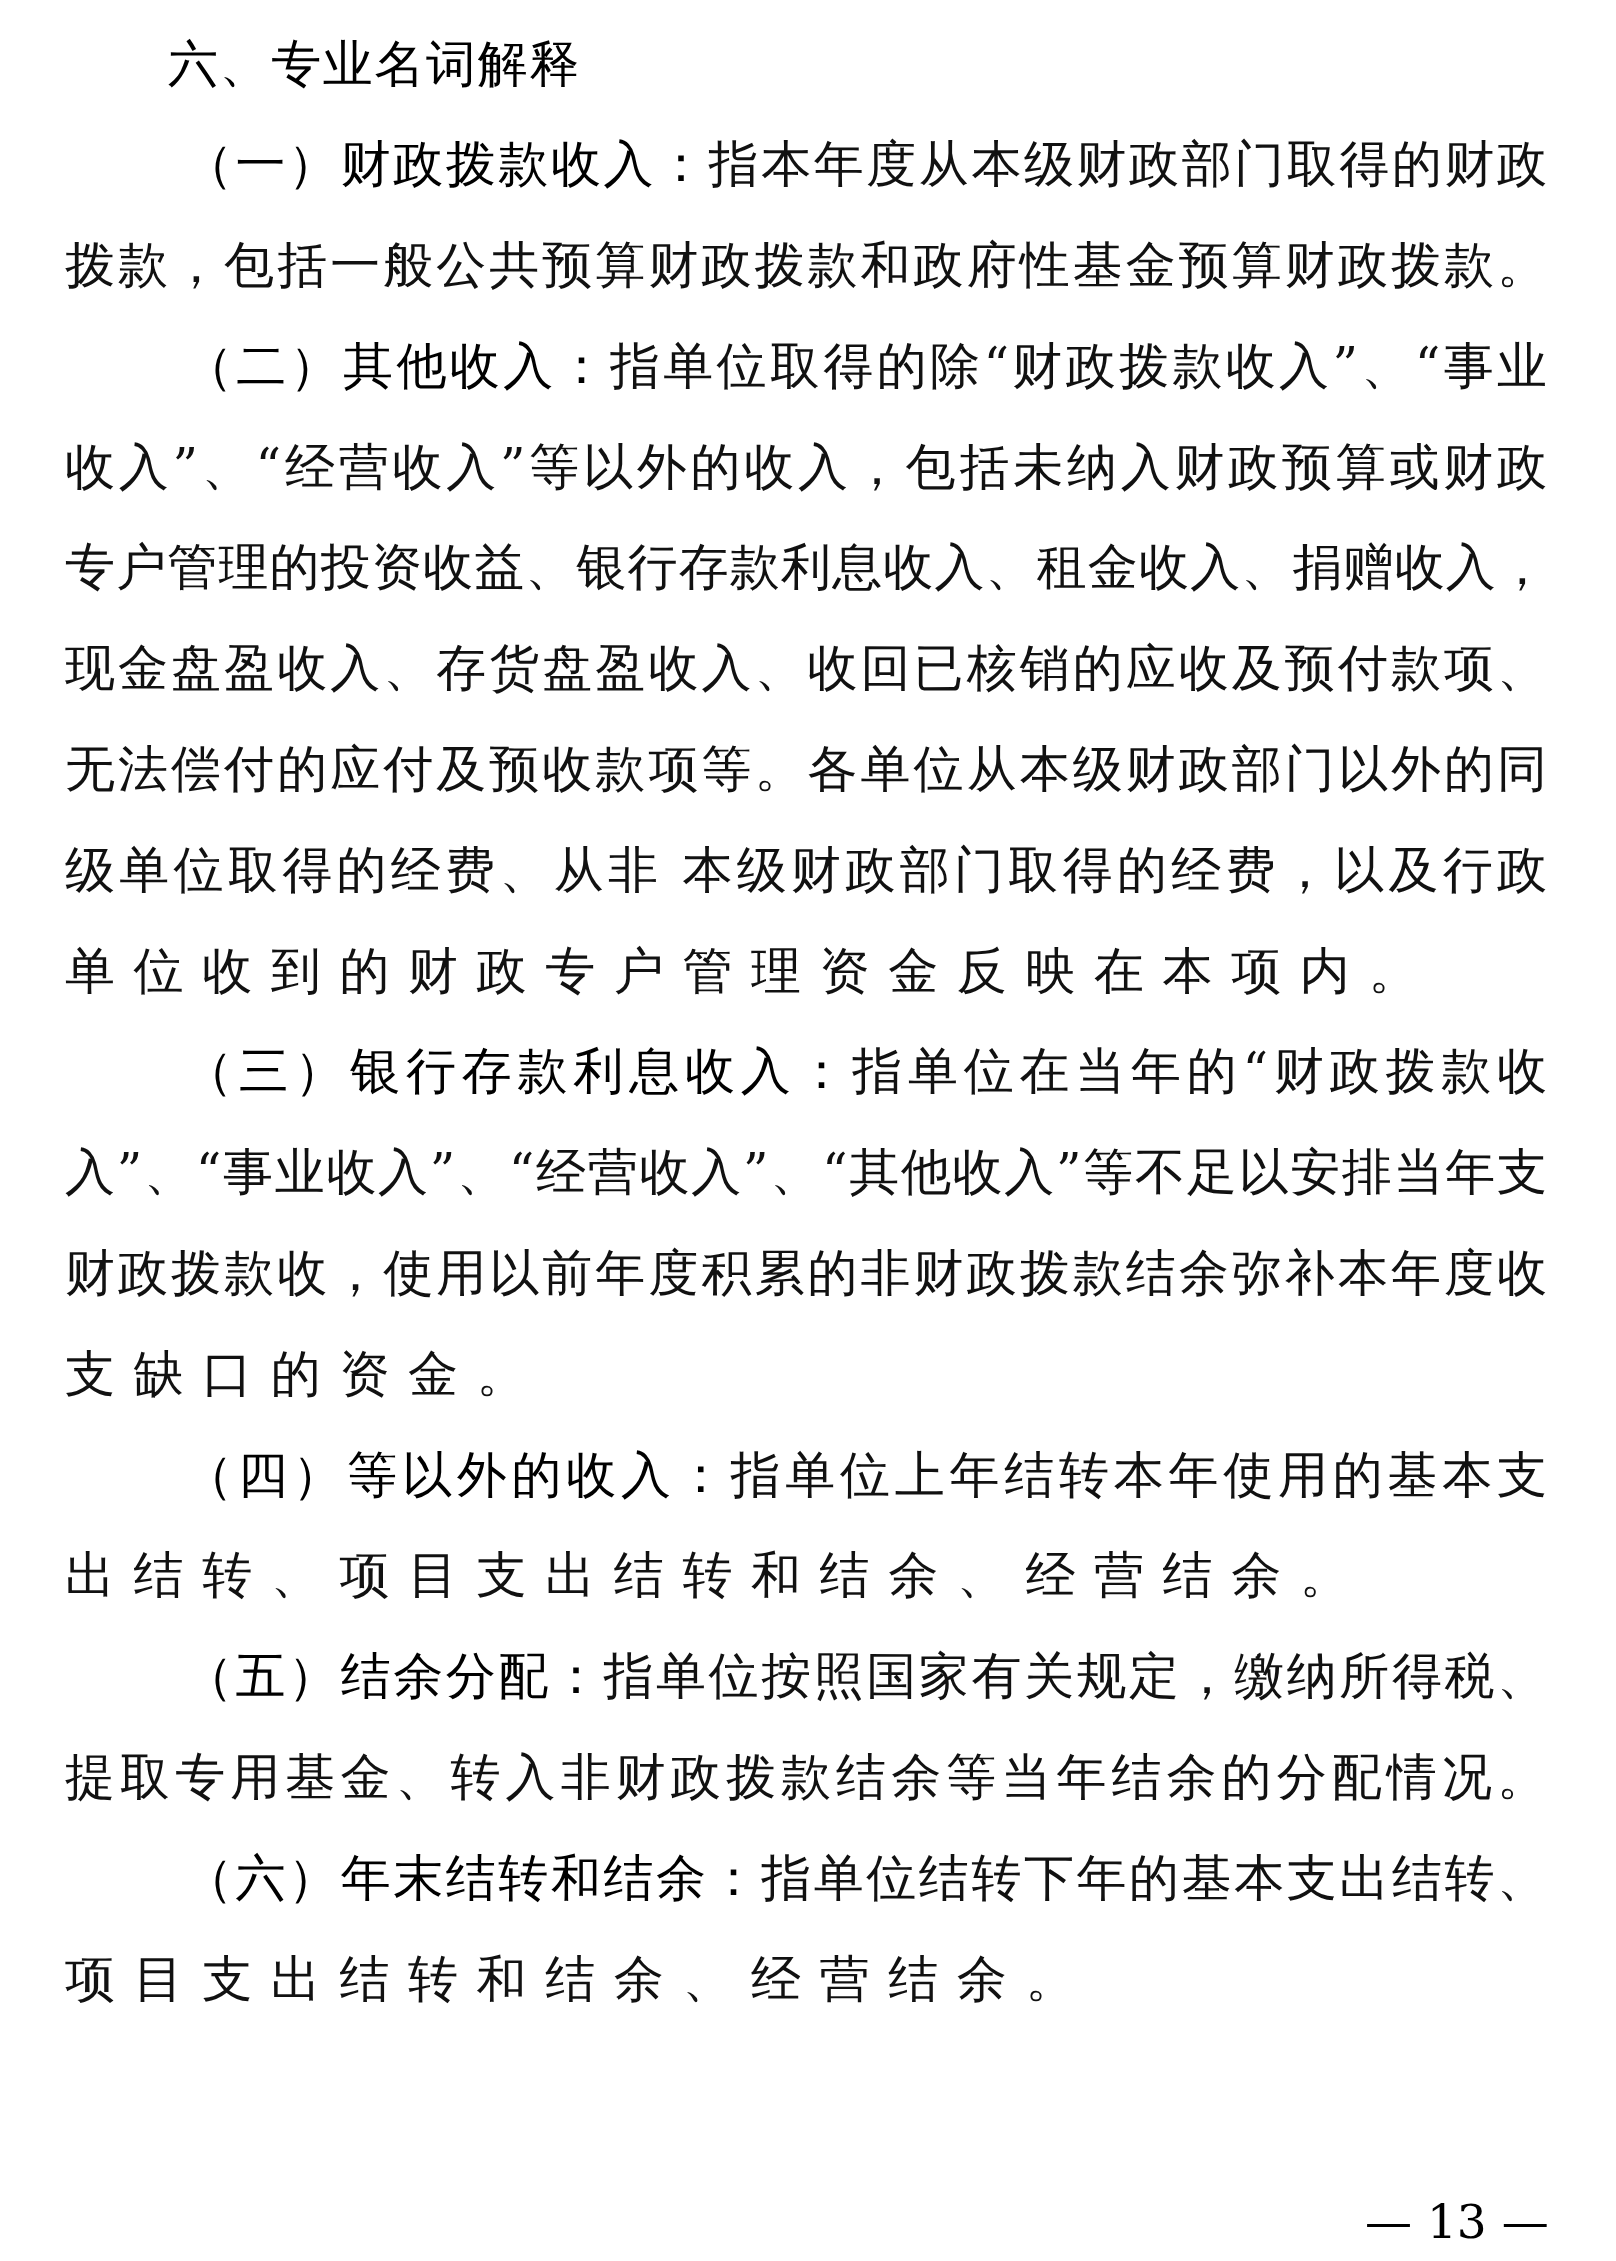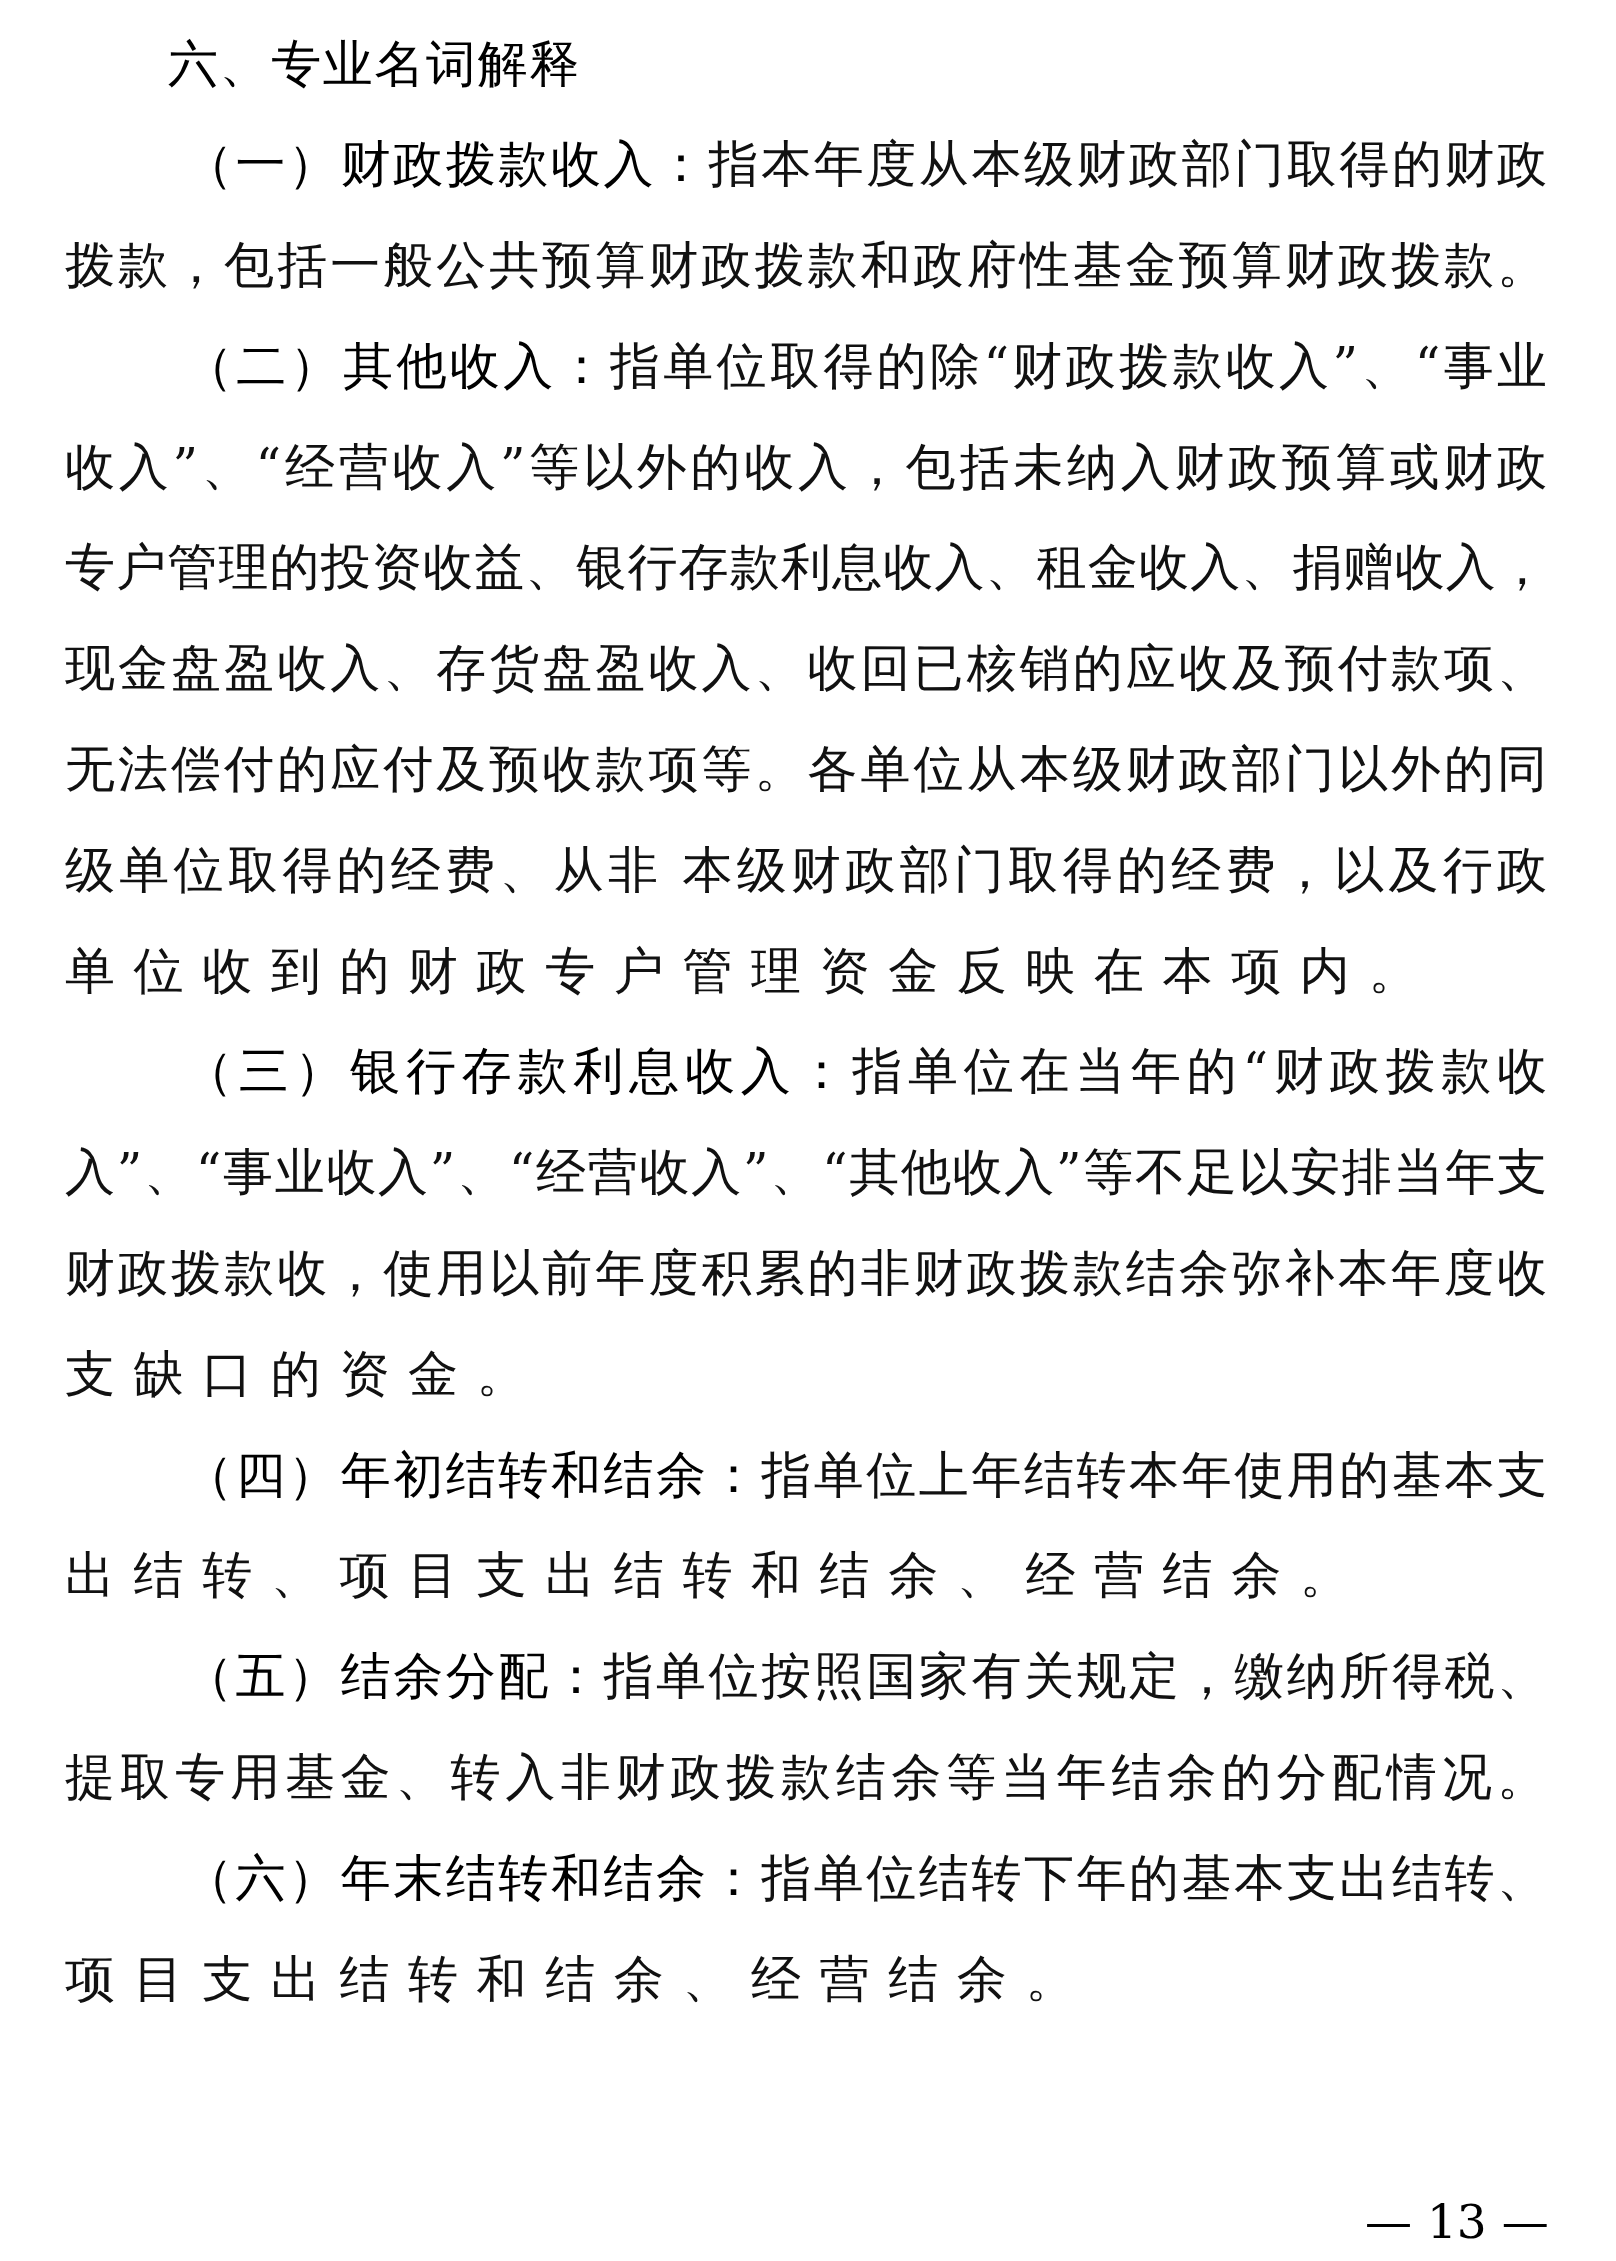--- a/index.html
+++ b/index.html
@@ -38,21 +38,21 @@
   <div class="line short" style="top:939px">单位收到的财政专户管理资金反映在本项内。</div>
 
   <div class="line indent" style="top:1039px">
     <span class="term">（三）银行存款利息收入：</span><span>指单位在当年的“财政拨款收</span>
   </div>
   <div class="line" style="top:1140px">入”、“事业收入”、“经营收入”、“其他收入”等不足以安排当年支</div>
   <div class="line" style="top:1241px">财政拨款收，使用以前年度积累的非财政拨款结余弥补本年度收</div>
   <div class="line short" style="top:1342px">支缺口的资金。</div>
 
   <div class="line indent" style="top:1443px">
-    <span class="term">（四）年初结转和结余：</span><span>指单位上年结转本年使用的基本支</span>
+    <span class="term">（四）等以外的收入：</span><span>指单位上年结转本年使用的基本支</span>
   </div>
   <div class="line short" style="top:1543px">出结转、项目支出结转和结余、经营结余。</div>
 
   <div class="line indent" style="top:1644px">
     <span class="term">（五）结余分配：</span><span>指单位按照国家有关规定，缴纳所得税、</span>
   </div>
   <div class="line" style="top:1745px">提取专用基金、转入非财政拨款结余等当年结余的分配情况。</div>
 
   <div class="line indent" style="top:1846px">
     <span class="term">（六）年末结转和结余：</span><span>指单位结转下年的基本支出结转、</span>

